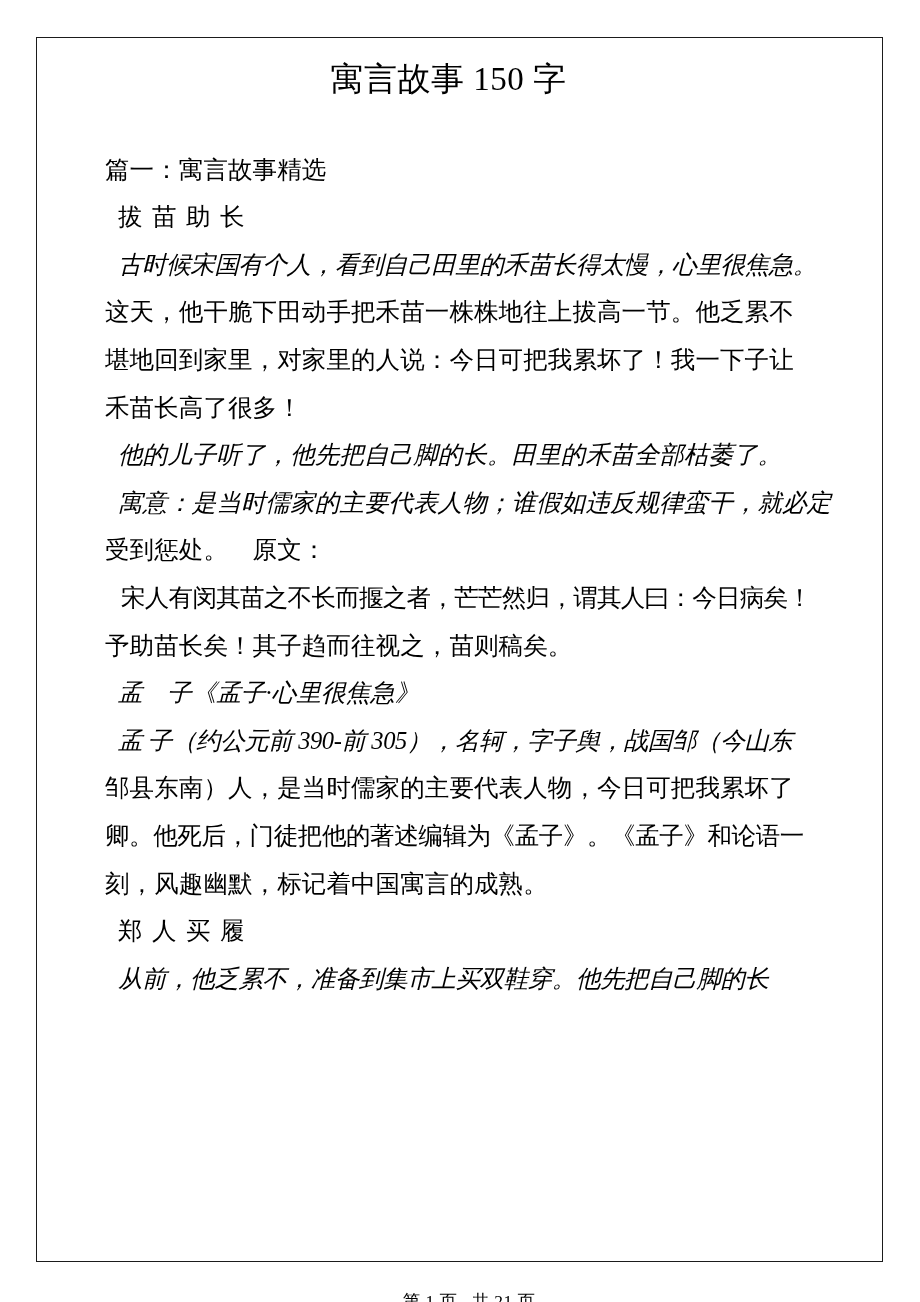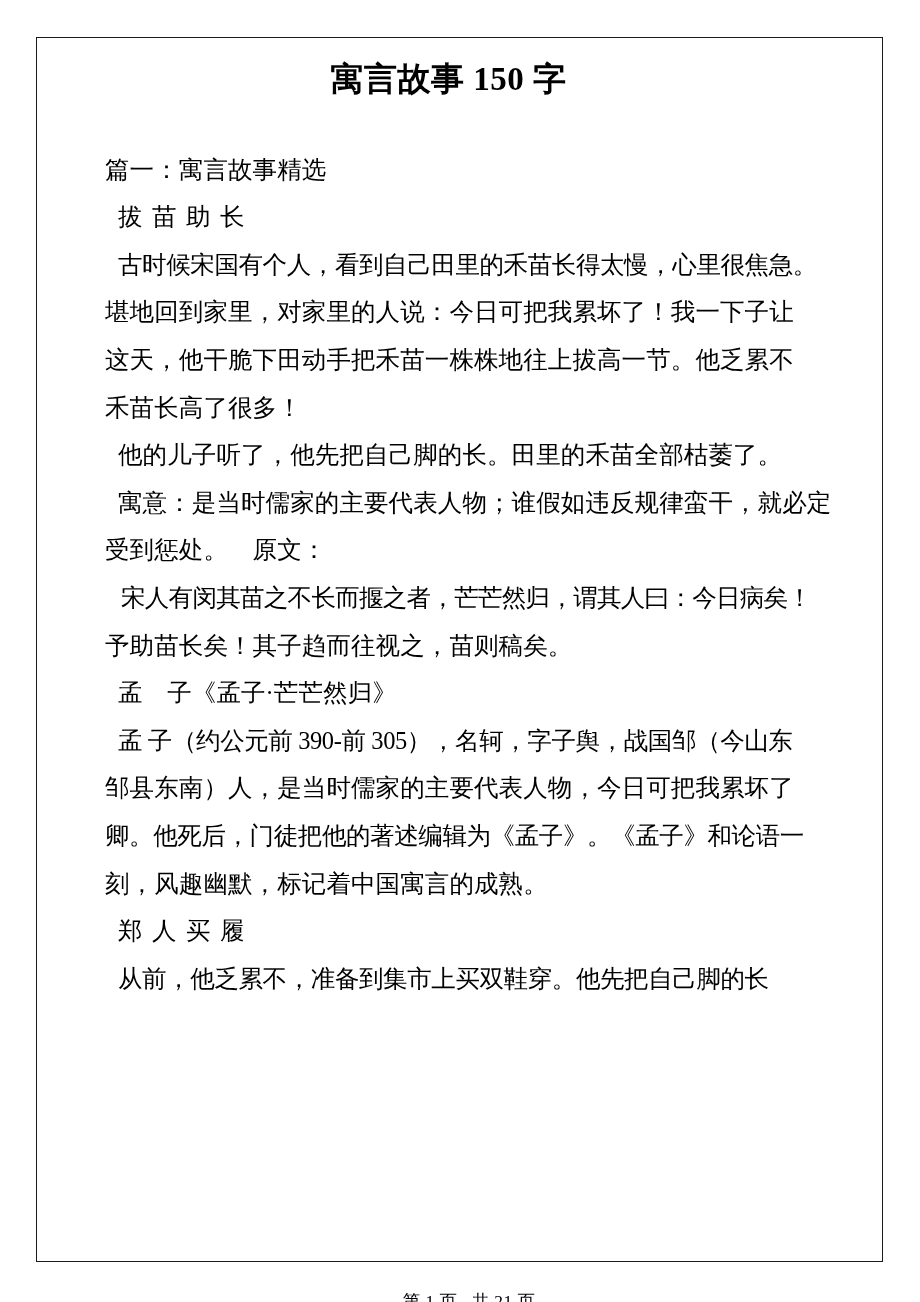--- a/index.html
+++ b/index.html
@@ -30,41 +30,42 @@
     box-sizing: border-box;
   }
   #content {
     position: absolute;
     left: 72px;
     top: 60px;
     width: 775px;
   }
   #doc-title {
     font-size: 33px;
-    font-weight: bold;
+    font-weight: normal;
     text-align: center;
     letter-spacing: 0.5px;
     color: #000000;
     line-height: 1.2;
     margin: 0;
     padding-right: 22px;
   }
   #body-block {
     margin-top: 46px;
     margin-left: 33px;
   }
   .line {
     font-size: 24.5px;
     line-height: 47.6px;
     color: #000000;
     white-space: pre;
     letter-spacing: 0.1px;
   }
   .line.indent {
     text-indent: 13px;
+    font-style: italic;
   }
   .line.heading-spaced {
     letter-spacing: 9.5px;
     text-indent: 13px;
   }
   .line.tight {
     letter-spacing: -0.4px;
   }
   .line.classical {
     letter-spacing: -0.7px;
@@ -90,29 +91,29 @@
   <div id="page-frame"></div>
 
   <div id="content">
 
     <h1 id="doc-title">寓言故事 150 字</h1>
 
     <div id="body-block">
         <div class="line plain">篇一：寓言故事精选</div>
         <div class="line heading-spaced">拔苗助长</div>
         <div class="line indent tight">古时候宋国有个人，看到自己田里的禾苗长得太慢，心里很焦急。</div>
+        <div class="line plain">这天，他干脆下田动手把禾苗一株株地往上拔高一节。他乏累不</div>
         <div class="line plain">堪地回到家里，对家里的人说：今日可把我累坏了！我一下子让</div>
-        <div class="line plain">这天，他干脆下田动手把禾苗一株株地往上拔高一节。他乏累不</div>
         <div class="line plain">禾苗长高了很多！</div>
         <div class="line indent">他的儿子听了，他先把自己脚的长。田里的禾苗全部枯萎了。</div>
         <div class="line indent">寓意：是当时儒家的主要代表人物；谁假如违反规律蛮干，就必定</div>
         <div class="line plain">受到惩处。　原文：</div>
         <div class="line classical">宋人有闵其苗之不长而揠之者，芒芒然归，谓其人曰：今日病矣！</div>
         <div class="line plain">予助苗长矣！其子趋而往视之，苗则稿矣。</div>
-        <div class="line indent">孟　子《孟子·芒芒然归》</div>
+        <div class="line indent">孟　子《孟子·心里很焦急》</div>
         <div class="line indent tight">孟 子（约公元前 390-前 305），名轲，字子舆，战国邹（今山东</div>
         <div class="line plain">邹县东南）人，是当时儒家的主要代表人物，今日可把我累坏了</div>
         <div class="line tight">卿。他死后，门徒把他的著述编辑为《孟子》。《孟子》和论语一</div>
         <div class="line plain">刻，风趣幽默，标记着中国寓言的成熟。</div>
         <div class="line heading-spaced">郑人买履</div>
         <div class="line indent tight">从前，他乏累不，准备到集市上买双鞋穿。他先把自己脚的长</div>
       </div>
 
   </div>
 

